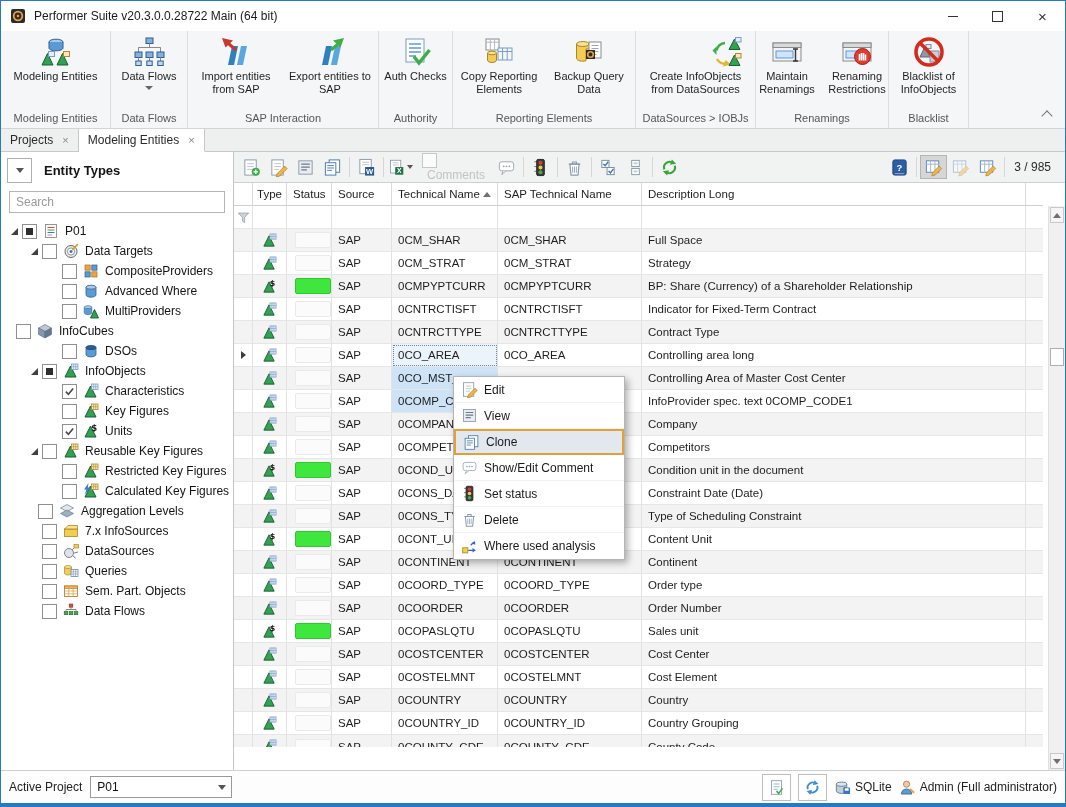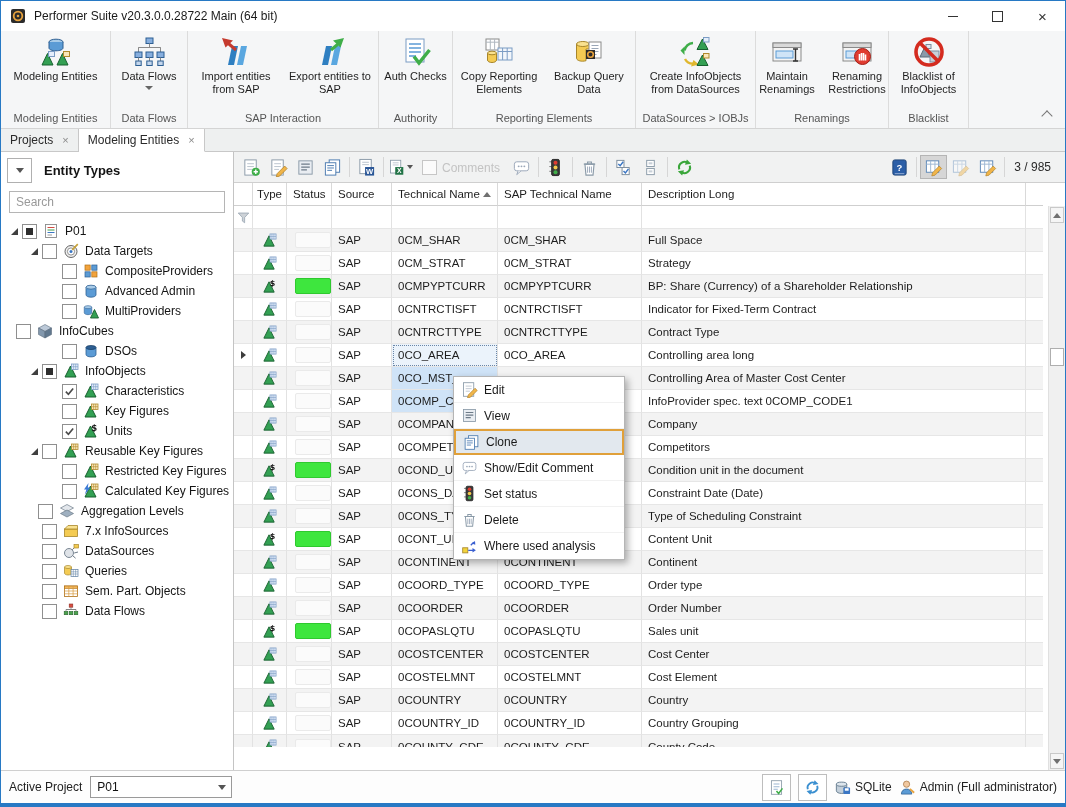--- a/index.html
+++ b/index.html
@@ -56,21 +56,21 @@
   .tree-ic{width:16px;height:16px;margin-right:6px;flex:0 0 auto;}
   
   .content{flex:1;display:flex;flex-direction:column;min-width:0;}
   .toolbar{height:30px;background:#f1f2f2;border-bottom:1px solid #cfcfcf;display:flex;align-items:center;padding:0 4px;flex:0 0 auto;}
   .tbtn{width:27px;height:24px;display:flex;align-items:center;justify-content:center;border:1px solid transparent;box-sizing:border-box;}
   .tbtn .ic{width:19px;height:19px;}
   .tbtn.pressed{background:#d6d6d6;border-color:#b5b5b5;}
   .tbtn.disabled{opacity:.45;}
   .tsep{width:1px;height:20px;background:#d6d6d6;margin:0 3px;flex:0 0 auto;}
   .tspacer{flex:1;}
-  .tb-check{display:flex;align-items:flex-end;margin:0 8px;}
+  .tb-check{display:flex;align-items:flex-start;margin:0 8px;flex-direction:column;}
   .tb-check .box{width:13px;height:13px;border:1px solid #c6c6c6;background:#fbfbfb;}
   .tb-check .lbl{font-size:12px;color:#c3c3c3;margin-left:5px;}
   .excel-caret{width:0;height:0;border-left:3.5px solid transparent;border-right:3.5px solid transparent;border-top:4px solid #555;margin-left:2px;}
   .counter{font-size:12px;color:#2a2a2a;margin:0 10px 0 6px;white-space:nowrap;}
   .gridwrap{flex:1;position:relative;background:#fff;min-height:0;overflow:hidden;}
   .grow{display:flex;width:809px;}
   .gcell{box-sizing:border-box;border-right:1px solid #e2e2e2;border-bottom:1px solid #e6e6e6;height:23px;display:flex;align-items:center;overflow:hidden;white-space:nowrap;}
   .ghead .gcell{background:#f7f7f7;border-right:1px solid #d9d9d9;border-bottom:1px solid #cfcfcf;color:#444;font-size:11.5px;padding-left:6px;}
   .ghead .gcell.c0{padding-left:0;}
   .gfilter .gcell{background:#fff;}
@@ -233,21 +233,21 @@
                 <rect x="13" y="14" width="9" height="9" fill="#2b2b2b"></rect>
                 <circle cx="17.5" cy="18.5" r="2.8" fill="none" stroke="#e8a33d" stroke-width="1.6"></circle>
               </svg></span>
             <div class="rbtn-label">Backup Query Data</div>
           </div>
         </div>
         <div class="rgroup-label">Reporting Elements</div>
       </div>
       <div class="rgroup" style="width: 120px;">
         <div class="rbtns">
-          <div class="rbtn" style="width: 96px;">
+          <div class="rbtn" style="width: 96px; align-items: flex-end;">
             <span class="ic" style="width:32px;height:32px"><svg viewBox="0 0 32 32">
                 <path d="M13 7a9 9 0 0 0-8.5 7.5" stroke="#3fae49" stroke-width="2.4" fill="none"></path>
                 <polygon points="4.5,10.5 4.5,19 .5,14.5" fill="#3fae49"></polygon>
                 <path d="M5 23a9 9 0 0 0 9 4.5" stroke="#e0b72e" stroke-width="2.4" fill="none"></path>
                 <polygon points="11,30.5 19,28.5 13.5,24" fill="#e0b72e"></polygon>
                 <polygon points="17,13.5 22.5,3 28,13.5" fill="#33a053" stroke="#17602f"></polygon>
                 <rect x="23.5" y="1.5" width="5.5" height="4.5" fill="#e4eefb" stroke="#7b9cc4"></rect>
                 <polygon points="17,29.5 22.5,19 28,29.5" fill="#33a053" stroke="#17602f"></polygon>
                 <rect x="23.5" y="17.5" width="5.5" height="4.5" fill="#fbe7b8" stroke="#b08a2e"></rect>
               </svg></span>
@@ -363,21 +363,21 @@
               </svg></span>
             <span>CompositeProviders</span>
           </div>
           <div class="tree-row" style="padding-left: 46px;">
             <span class="tw"></span>
             <span class="cbx"></span>
             <span class="ic tree-ic"><svg viewBox="0 0 16 16">
                 <path d="M3 4.2v7.6c0 1.4 2.2 2.4 5 2.4s5-1 5-2.4V4.2" fill="#5b9bd5" stroke="#2d5f93" stroke-width=".8"></path>
                 <ellipse cx="8" cy="4.2" rx="5" ry="2" fill="#a8cbe8" stroke="#2d5f93" stroke-width=".8"></ellipse>
               </svg></span>
-            <span>Advanced Admin</span>
+            <span>Advanced Where</span>
           </div>
           <div class="tree-row" style="padding-left: 46px;">
             <span class="tw"></span>
             <span class="cbx"></span>
             <span class="ic tree-ic"><svg viewBox="0 0 16 16">
                 <g transform="translate(-1,1) scale(.75)">
                   <path d="M3 4.2v7.6c0 1.4 2.2 2.4 5 2.4s5-1 5-2.4V4.2" fill="#5b9bd5" stroke="#2d5f93" stroke-width=".8"></path>
                   <ellipse cx="8" cy="4.2" rx="5" ry="2" fill="#a8cbe8" stroke="#2d5f93" stroke-width=".8"></ellipse>
                 </g>
                 <polygon points="7.5,15 11.5,6.5 15.5,15" fill="#33a053" stroke="#17602f" stroke-width=".9"></polygon>

